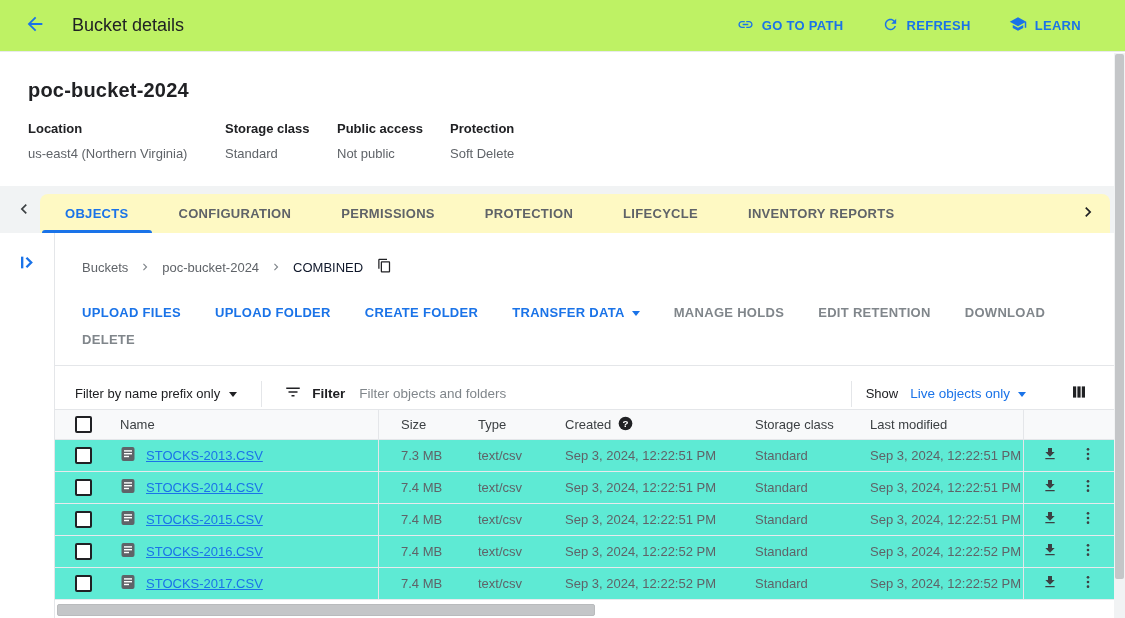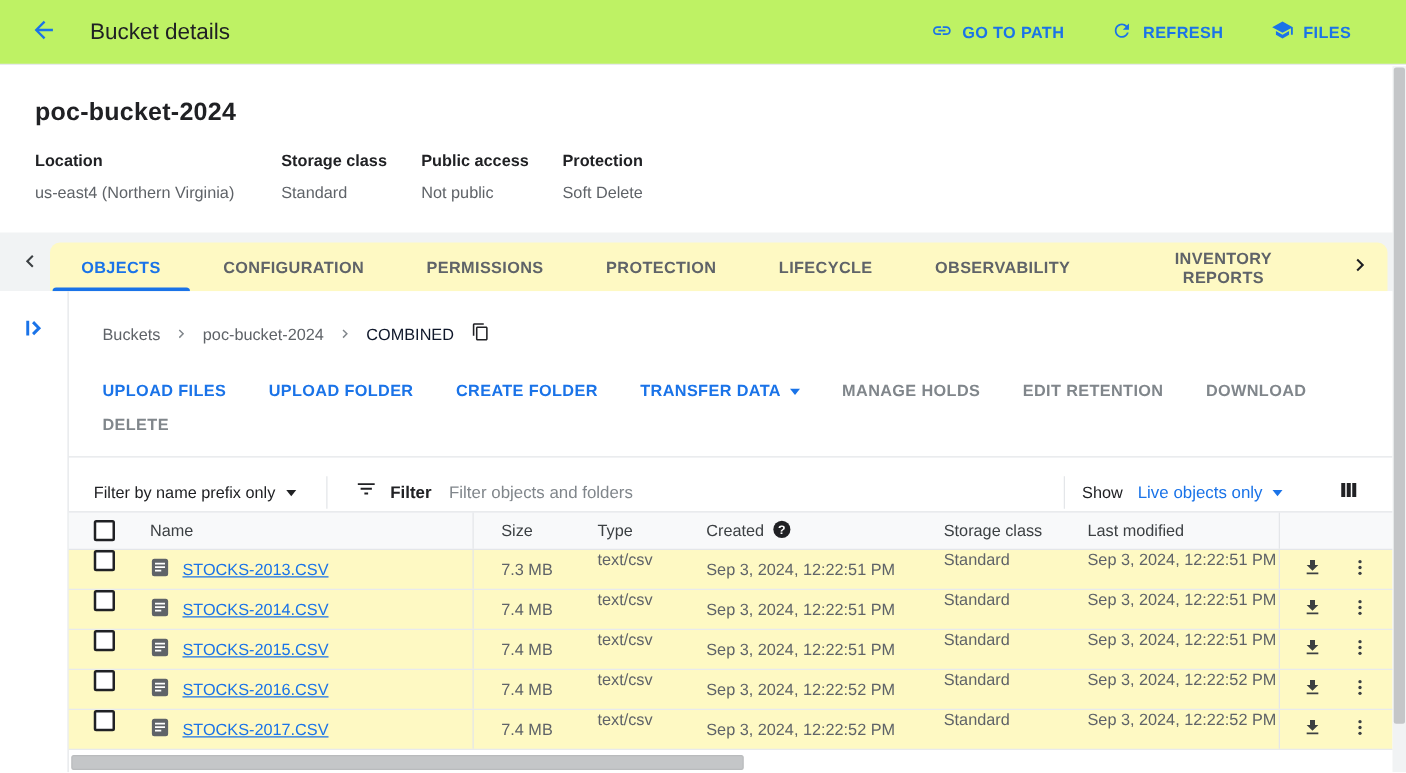--- a/index.html
+++ b/index.html
@@ -80,22 +80,22 @@
   .show-divider{width:1px;height:26px;background:#e4e6e9;margin-right:14px}
   .show-label{font-size:13px;color:#202124}
   .show-select{display:flex;align-items:center;gap:8px;border:none;background:transparent;cursor:pointer;
     font-family:inherit;font-size:13.5px;color:#1a73e8;margin-left:12px}
   .columns-btn{border:none;background:transparent;cursor:pointer;margin-left:42px;
     width:22px;height:22px;display:flex;align-items:center;justify-content:center}
 
   
   .table-header{border-top:1px solid #e4e6e9;border-bottom:1px solid #e4e6e9;background:#f8f9fa;
     height:31px;flex:none;display:flex;align-items:center;padding-left:20px;font-size:13px;color:#3c4043}
-  .obj-row{height:32px;flex:none;display:flex;padding-left:20px;
-    border-bottom:1px solid #e8eaed;font-size:13px;color:#5f6368;background:#fef9c3}
+  .obj-row{height:32px;flex:none;display:flex;align-items:center;padding-left:20px;
+    border-bottom:1px solid #e8eaed;font-size:13px;color:#5f6368;background:#5eead4}
   .c-check{width:18px;flex:none;margin-right:27px}
   .checkbox{display:block;width:17px;height:17px;border:2px solid #202124;border-radius:2px;
     background:#fff;cursor:pointer}
   .c-name{width:258px;flex:none;display:flex;align-items:center;gap:10px;overflow:hidden}
   .c-size{width:100px;flex:none;align-self:stretch;display:flex;align-items:center;
     padding-left:22px;border-left:1px solid #e4e6e9}
   .c-type{width:87px;flex:none}
   .c-created{width:190px;flex:none;display:flex;align-items:center;gap:7px}
   .c-storage{width:115px;flex:none}
   .c-modified{width:153px;flex:none}
@@ -143,21 +143,21 @@
             </svg>
         </span>
         <span>REFRESH</span>
       </button>
       <button class="tb-action">
         <span>
           <svg width="18" height="18" viewBox="0 0 24 24">
               <path fill="#1a73e8" d="M5 13.18v4L12 21l7-3.82v-4L12 17l-7-3.82zM12 3L1 9l11 6 9-4.91V17h2V9L12 3z"></path>
             </svg>
         </span>
-        <span>FILES</span>
+        <span>LEARN</span>
       </button>
     </div>
   </header>
 
   <section class="bucket-header">
     <h2 class="bucket-name">poc-bucket-2024</h2>
     <div class="info-grid">
       <div class="info-col c0">
         <span class="info-label">Location</span>
         <span class="info-value">us-east4 (Northern Virginia)</span>
@@ -195,23 +195,20 @@
       <button class="tab">
           <span>PERMISSIONS</span>
         </button>
       <button class="tab">
           <span>PROTECTION</span>
         </button>
       <button class="tab">
           <span>LIFECYCLE</span>
         </button>
       <button class="tab">
-          <span>OBSERVABILITY</span>
-        </button>
-      <button class="tab">
           <span>INVENTORY REPORTS</span>
         </button>
       <button class="tab-scroll right">
         <span>
           <svg width="20" height="20" viewBox="0 0 24 24">
               <path fill="#202124" d="M8.59 16.59 10 18l6-6-6-6-1.41 1.41L13.17 12z"></path>
             </svg>
         </span>
       </button>
     </div>

